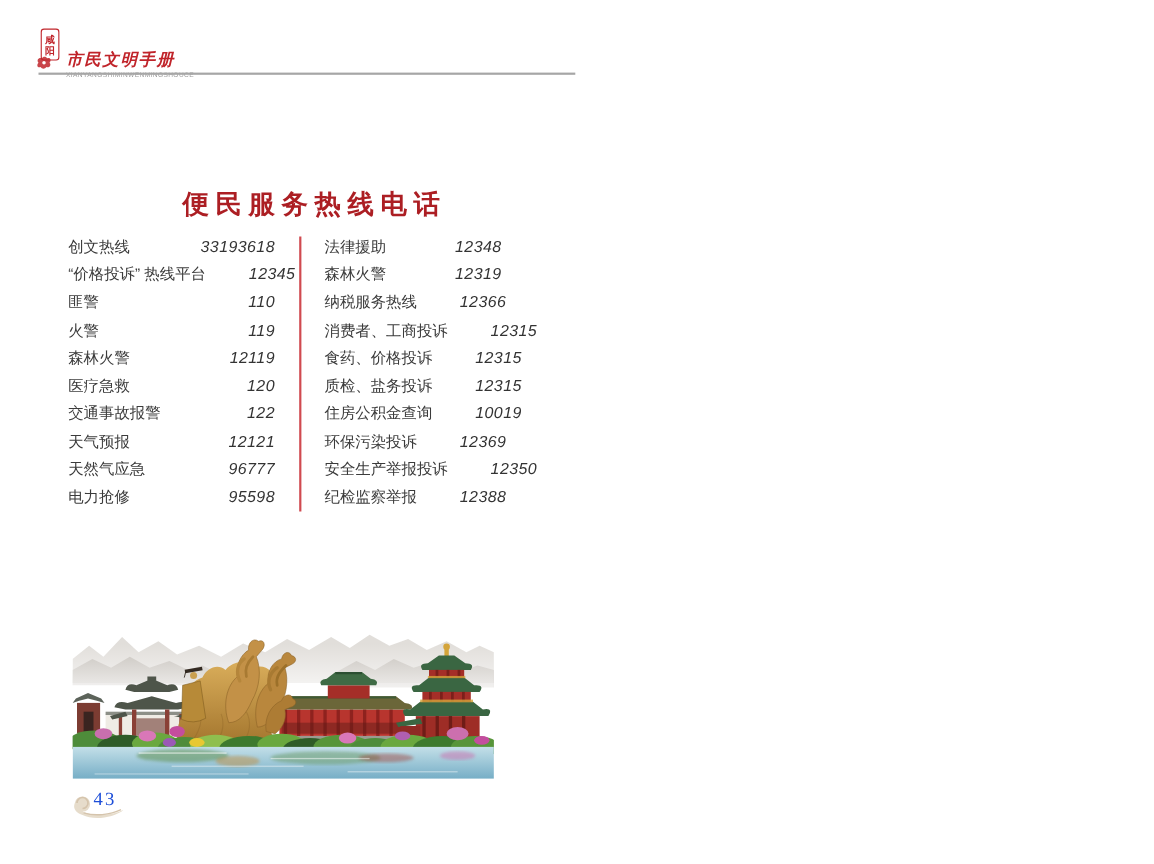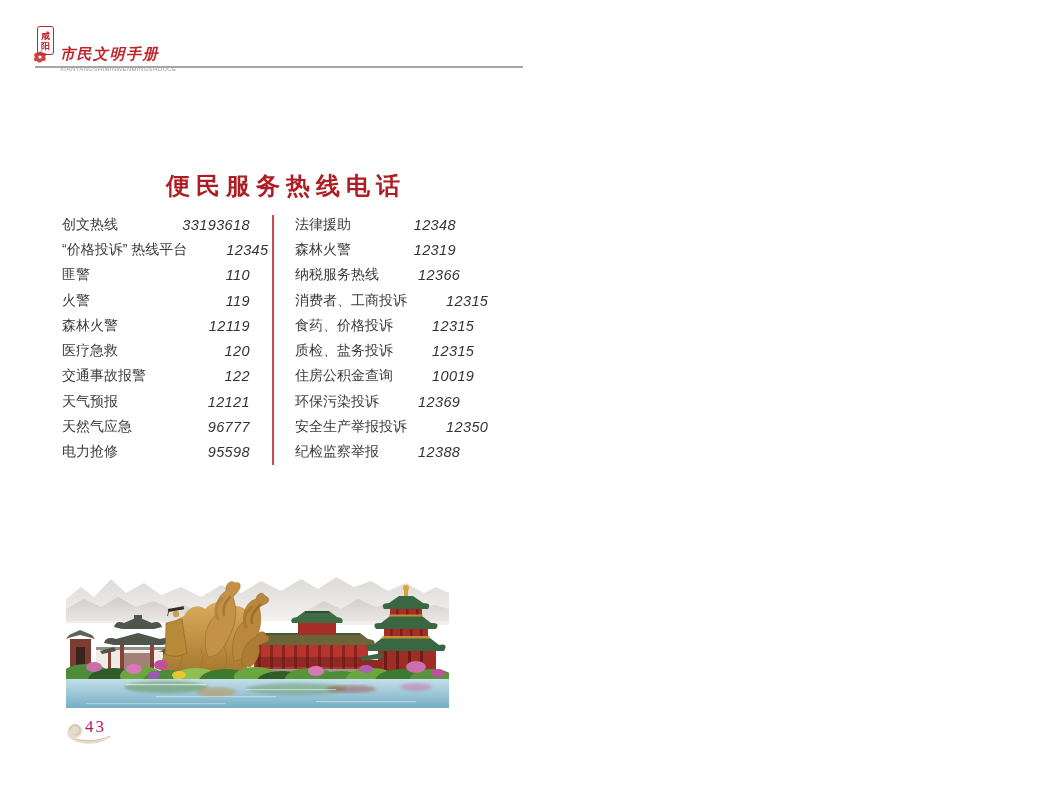--- a/index.html
+++ b/index.html
@@ -33,21 +33,21 @@
   .row .num{font-size:14.5px;letter-spacing:.4px;color:#333333;font-style:italic;}
 
   
   .scene{position:absolute;left:66px;top:557px;width:383px;height:151px;}
   .scene svg{display:block;}
 
   
   .footer-ornament{position:absolute;left:58px;top:714px;}
   .page-num{position:absolute;left:85px;top:717px;
             font-family:"Liberation Serif","DejaVu Serif",serif;
-            font-size:17px;color:#be185d;letter-spacing:2px;}
+            font-size:17px;color:#1d4ed8;letter-spacing:2px;}
 </style>
 </head>
 <body>
 
 <div class="page">
 
   <div class="header">
     <div class="seal">
       <span>咸</span>
       <span>阳</span>

